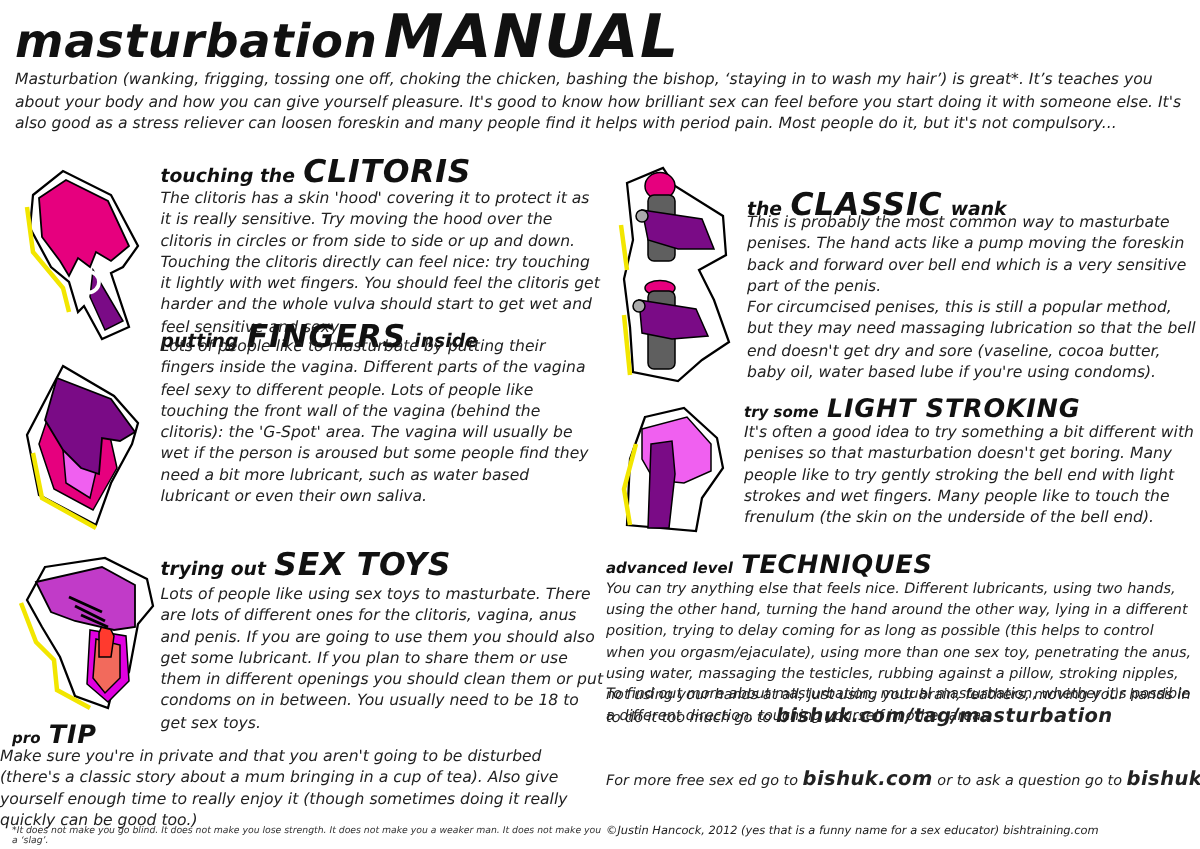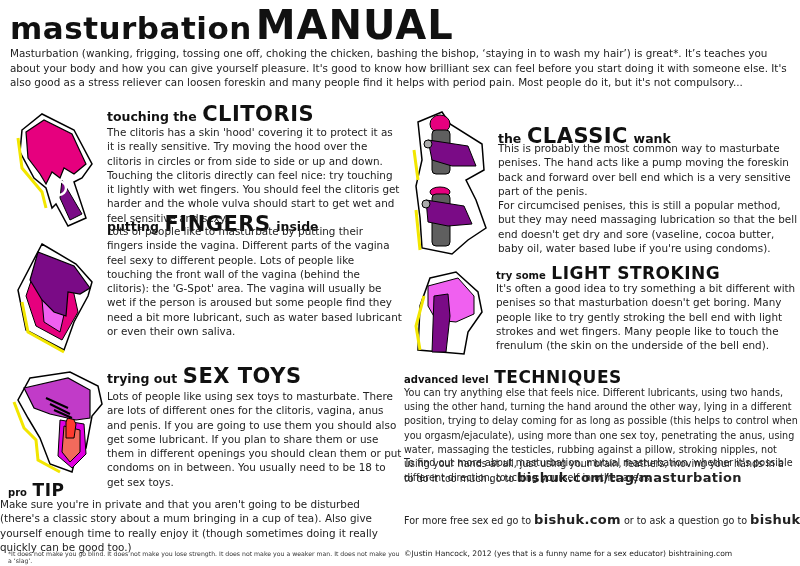--- a/index.html
+++ b/index.html
@@ -1,20 +1,20 @@
 <!DOCTYPE html>
 <html><head>
 <meta charset="utf-8">
 <style>
   html, body { margin: 0; padding: 0; }
   body {
     width: 800px; height: 566px; background: #ffffff; position: relative; overflow: hidden;
     font-family: "DejaVu Sans", sans-serif; color: #1a1a1a;
   }
-  .abs { position: absolute; }
+  .abs { position: absolute; font-style: italic; }
   .title {
     left: 10px; top: 2px; white-space: nowrap;
     font-family: "DejaVu Sans", sans-serif; color: #111;
   }
   .title .small { font-size: 31px; font-weight: bold; letter-spacing: 0.5px; }
   .title .big { font-size: 40px; font-weight: bold; letter-spacing: 1px; margin-left: 4px; }
   .intro {
     left: 10px; top: 46px; width: 785px; font-size: 10.4px; line-height: 14.5px; color: #222;
   }
   .body-text { font-size: 10.4px; line-height: 14.3px; color: #222; }

